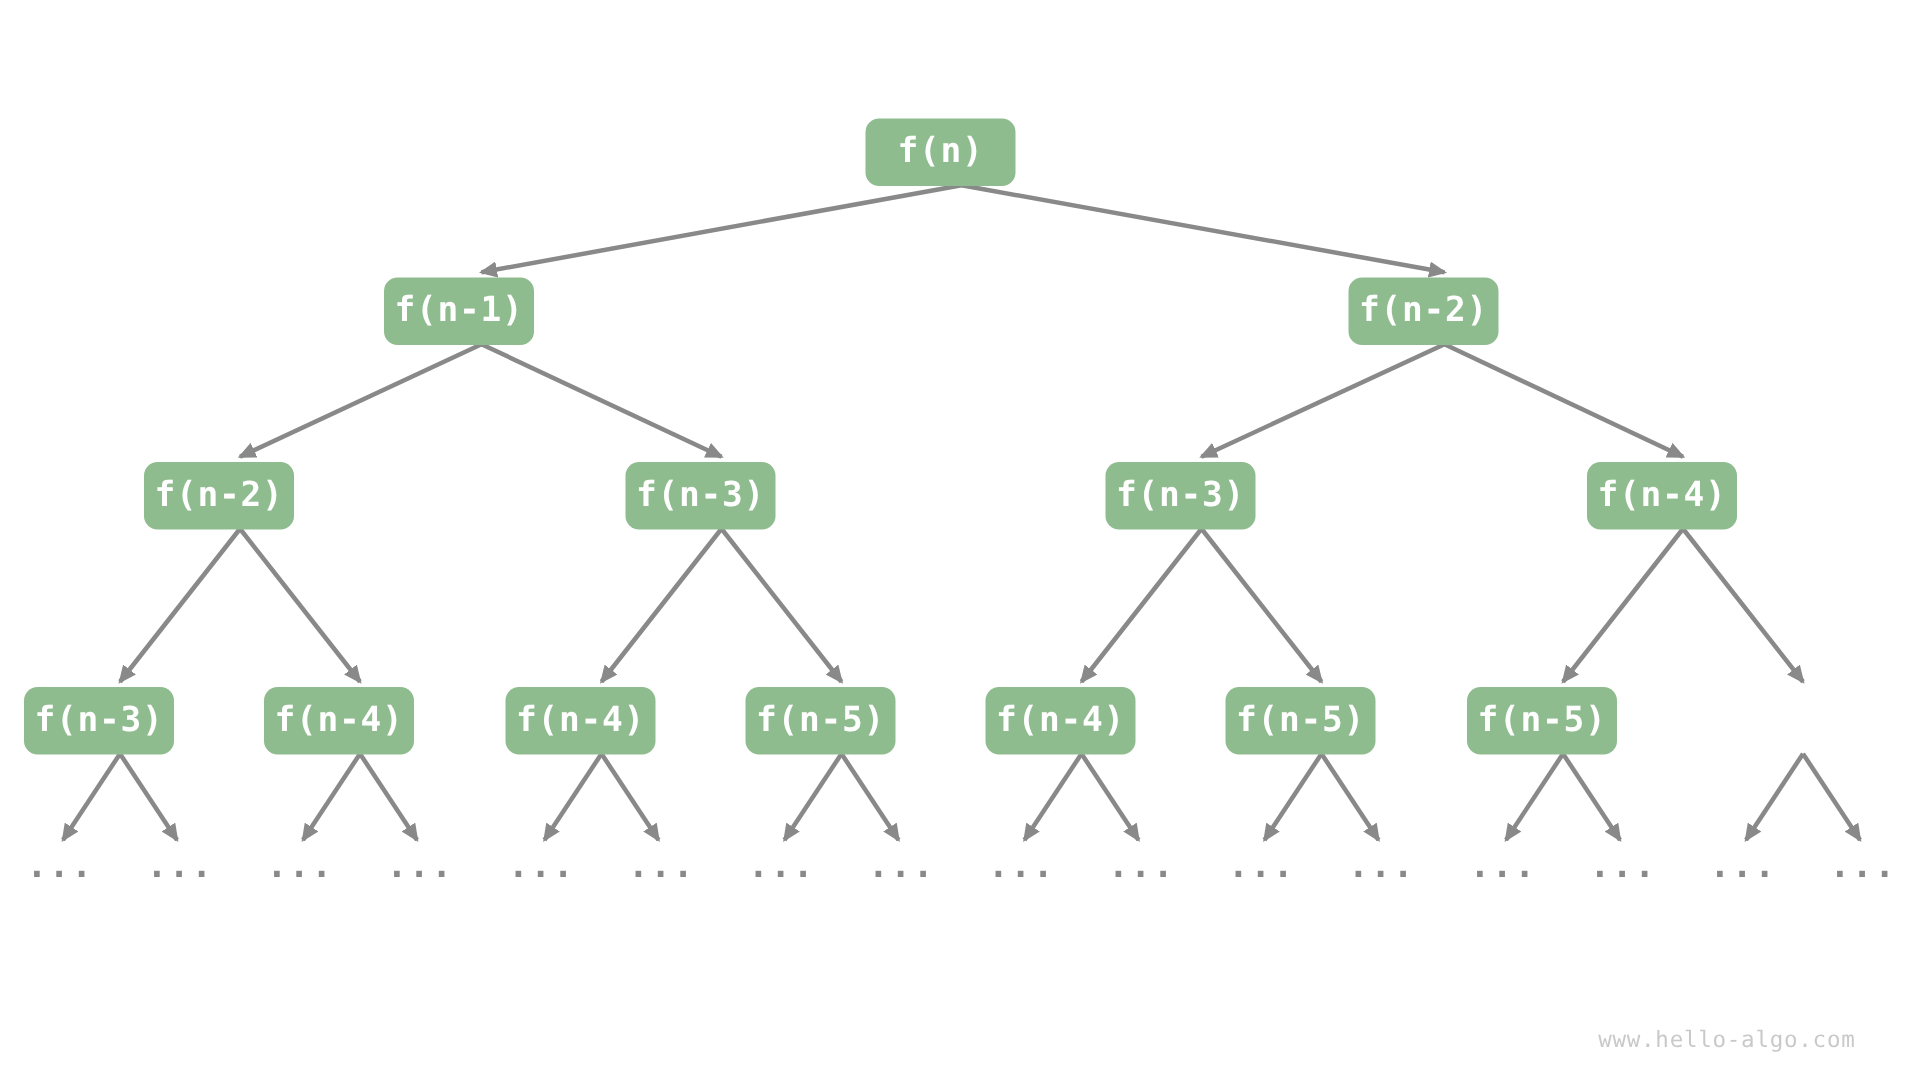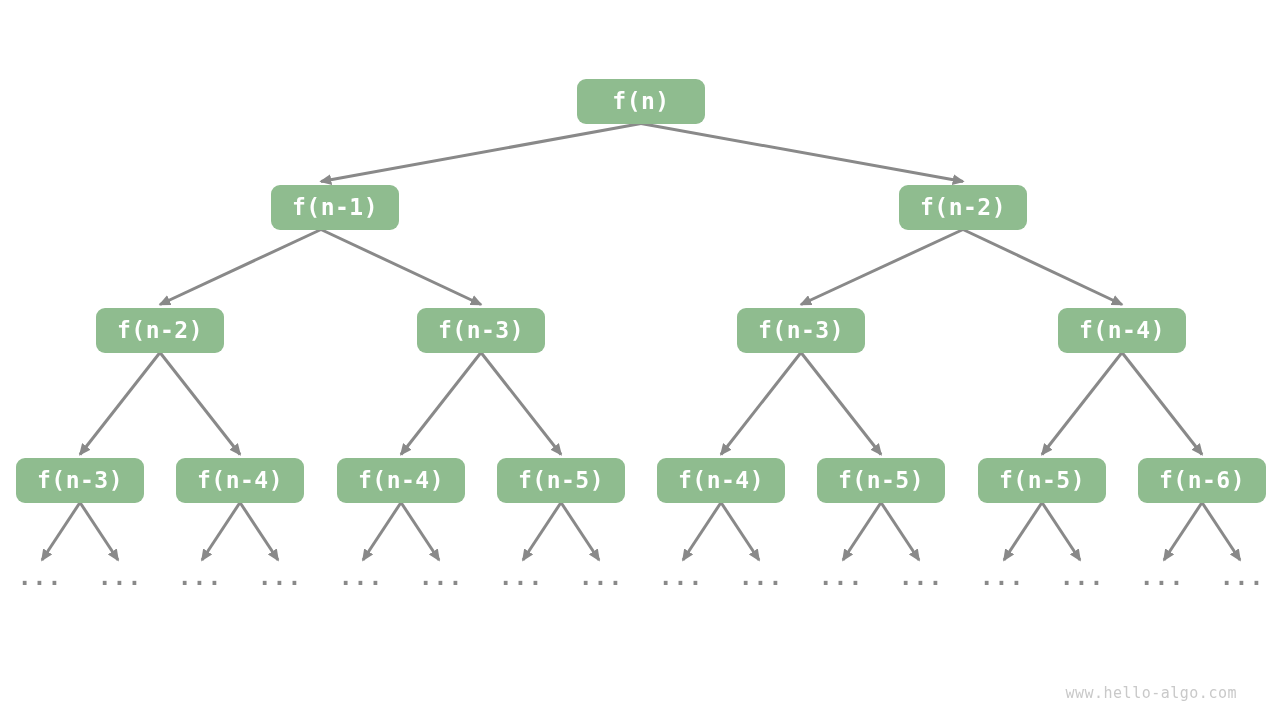--- a/index.html
+++ b/index.html
@@ -24,21 +24,21 @@
     left: 0; top: 0;
     width: 1280px;
     height: 720px;
   }
   #edges {
     position: absolute;
     left: 0; top: 0;
   }
   .node {
     position: absolute;
-    width: 128px;
+    width: 100px;
     height: 45px;
     background: var(--node-bg);
     border-radius: 9px;
     color: var(--node-text);
     font: bold 23px "DejaVu Sans Mono", monospace;
     display: flex;
     align-items: center;
     justify-content: center;
     letter-spacing: 0.5px;
     user-select: none;
@@ -114,27 +114,26 @@
     <div class="ellipsis" style="left: 601px; top: 583px;">...</div>
     <div class="ellipsis" style="left: 681px; top: 583px;">...</div>
     <div class="ellipsis" style="left: 761px; top: 583px;">...</div>
     <div class="ellipsis" style="left: 841px; top: 583px;">...</div>
     <div class="ellipsis" style="left: 921px; top: 583px;">...</div>
     <div class="ellipsis" style="left: 1002px; top: 583px;">...</div>
     <div class="ellipsis" style="left: 1082px; top: 583px;">...</div>
     <div class="ellipsis" style="left: 1162px; top: 583px;">...</div>
     <div class="ellipsis" style="left: 1242px; top: 583px;">...</div>
     <div class="node" style="left: 577px; top: 78.5px; border-radius: 9px;">f(n)</div>
-    <div class="node" style="left: 271px; top: 184.5px; border-radius: 9px;">f(n-1)</div>
+    <div class="node" style="left: 256px; top: 184.5px; border-radius: 9px;">f(n-1)</div>
     <div class="node" style="left: 899px; top: 184.5px; border-radius: 9px;">f(n-2)</div>
     <div class="node" style="left: 96px; top: 307.5px; border-radius: 9px;">f(n-2)</div>
     <div class="node" style="left: 417px; top: 307.5px; border-radius: 9px;">f(n-3)</div>
     <div class="node" style="left: 737px; top: 307.5px; border-radius: 9px;">f(n-3)</div>
     <div class="node" style="left: 1058px; top: 307.5px; border-radius: 9px;">f(n-4)</div>
     <div class="node" style="left: 16px; top: 457.5px; border-radius: 9px;">f(n-3)</div>
     <div class="node" style="left: 176px; top: 457.5px; border-radius: 9px;">f(n-4)</div>
     <div class="node" style="left: 337px; top: 457.5px; border-radius: 9px;">f(n-4)</div>
     <div class="node" style="left: 497px; top: 457.5px; border-radius: 9px;">f(n-5)</div>
     <div class="node" style="left: 657px; top: 457.5px; border-radius: 9px;">f(n-4)</div>
     <div class="node" style="left: 817px; top: 457.5px; border-radius: 9px;">f(n-5)</div>
     <div class="node" style="left: 978px; top: 457.5px; border-radius: 9px;">f(n-5)</div>
-    <div class="node" style="left: 1138px; top: 457.5px; border-radius: 9px;">f(n-6)</div>
   </div>
 
 </body></html>

